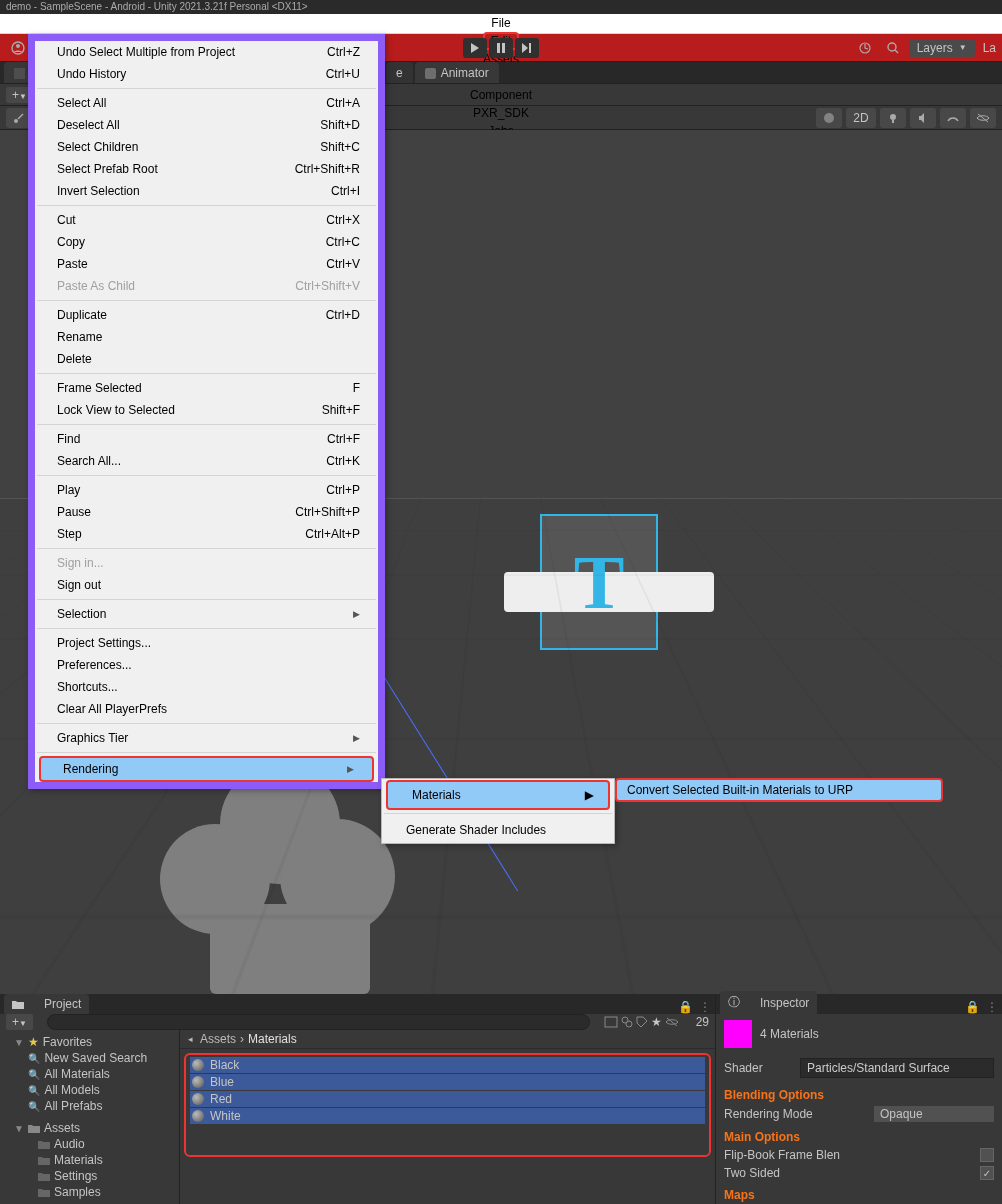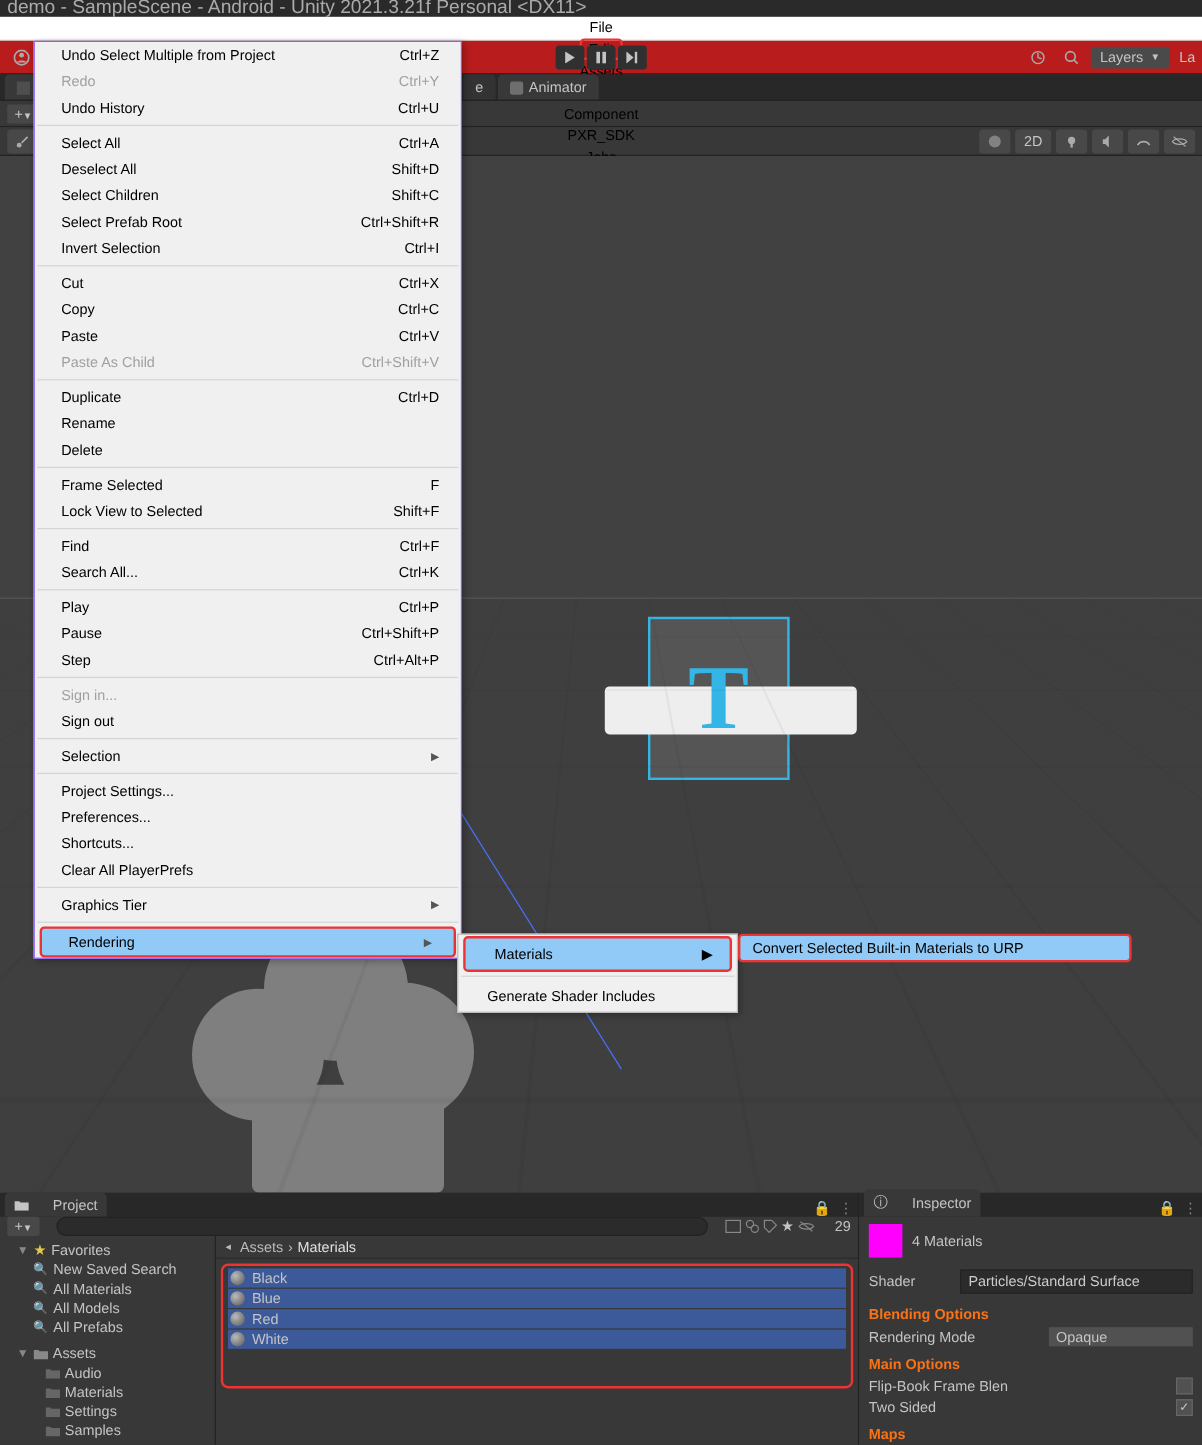--- a/index.html
+++ b/index.html
@@ -1,17 +1,17 @@
 <!DOCTYPE html>
 <html><head>
 <meta charset="utf-8">
 <style>
 * { margin:0; padding:0; box-sizing:border-box; font-family:"Segoe UI",Arial,sans-serif; font-size:12px; }
 body { width:1002px; height:1204px; background:#383838; color:#c4c4c4; overflow:hidden; position:relative; }
-.titlebar { height:14px; background:#2a2a2a; color:#aaa; padding:0 6px; line-height:14px; font-size:16px; white-space:nowrap; overflow:hidden; }
+.titlebar { height:14px; background:#2a2a2a; color:#aaa; padding:0 6px; line-height:14px; font-size:10px; white-space:nowrap; overflow:hidden; }
 .menubar { height:20px; background:#fff; display:flex; align-items:center; padding:0 4px; color:#000000; border-bottom:1px solid #d6d6d6;flex-direction:column; }
 .menubar .mitem { padding:2px 8px; cursor:default; }
 .mitem.hl { border:2px solid #e33; border-radius:4px; padding:0 6px; }
 .toolbar { height:28px; background:#b91c1c; display:flex; align-items:center; justify-content:space-between; padding:0 6px; border-bottom:1px solid #222; }
 .toolbar-left, .toolbar-right { display:flex; align-items:center; gap:4px; }
 .icon-btn { width:24px; height:20px; display:flex; align-items:center; justify-content:center; color:#c4c4c4; border-radius:3px; }
 .play-group { display:flex; position:absolute; left:50%; transform:translateX(-50%); }
 .play-group .icon-btn { background:#303030; margin:0 1px; }
 .layers-dd { background:#4a4a4a; padding:2px 8px; border-radius:3px; display:flex; align-items:center; gap:6px; }
 .tabrow { height:22px; background:#282828; display:flex; align-items:flex-end; padding-left:4px; border-bottom:1px solid #222; position:relative; }
@@ -33,21 +33,21 @@
   transform:perspective(400px) rotateX(62deg); transform-origin:top center; opacity:0.4; }
 .blue-axis { position:absolute; top:540px; left:380px; width:260px; height:1px; background:#4971ff; transform:rotate(58deg); transform-origin:left; }
 .ui-card { position:absolute; top:384px; left:540px; width:118px; height:136px; border:2px solid #33b5e5; background:#555; display:flex; align-items:center; justify-content:center; }
 .ui-card .inner-wh { position:absolute; left:-38px; top:56px; width:210px; height:40px; background:#eee; border-radius:4px; }
 .ui-card .t-logo { position:relative; color:#33b5e5; font-size:76px; font-weight:bold; font-family:"Times New Roman",serif; }
 .cam-shape { position:absolute; bottom:0; left:160px; width:300px; height:230px; }
 .cam-shape .c1 { position:absolute; width:120px; height:120px; background:#7f7f7f; border-radius:50%; left:60px; top:0; }
 .cam-shape .c2 { position:absolute; width:110px; height:110px; background:#7f7f7f; border-radius:50%; left:0; top:60px; }
 .cam-shape .c3 { position:absolute; width:115px; height:115px; background:#7f7f7f; border-radius:50%; left:120px; top:55px; }
 .cam-shape .body { position:absolute; width:160px; height:90px; background:#7f7f7f; left:50px; top:140px; border-radius:6px; }
-.edit-menu { position:absolute; top:34px; left:28px; width:357px; background:#f0f0f0; color:#000; border:1px solid #8b5cf6; box-shadow:2px 2px 6px rgba(0,0,0,0.3); z-index:50; }
+.edit-menu { position:absolute; top:34px; left:28px; width:357px; background:#f0f0f0; color:#000; border:7px solid #8b5cf6; box-shadow:2px 2px 6px rgba(0,0,0,0.3); z-index:50; }
 .edit-menu .row { display:flex; justify-content:space-between; align-items:center; padding:3px 18px 3px 22px; line-height:16px; }
 .edit-menu .row.disabled { color:#a0a0a0; }
 .edit-menu .row.hl { background:#91c9f7; }
 .edit-menu .row.hl-box { border:2px solid #e33; border-radius:4px; margin:0 4px; }
 .edit-menu .sep { height:1px; background:#d4d4d4; margin:3px 2px; }
 .edit-menu .arrow { font-size:9px; color:#555; }
 .sub-menu { position:absolute; top:778px; left:381px; width:234px; background:#f0f0f0; color:#000; border:1px solid #b8b8b8; box-shadow:2px 2px 6px rgba(0,0,0,0.3); z-index:51; }
 .sub-menu .row { display:flex; justify-content:space-between; align-items:center; padding:4px 14px 4px 24px; line-height:18px; }
 .sub-menu .row.hl { background:#91c9f7; }
 .sub-menu .row.hl-box { border:2px solid #e33; border-radius:4px; margin:1px 4px; }
@@ -242,24 +242,20 @@
     <div class="inner-wh"></div>
     <div class="t-logo">T</div>
   </div>
 </div>
 
 <div class="edit-menu" id="edit-menu">
     <div class="row">
       <span>Undo Select Multiple from Project</span>
       <span>Ctrl+Z</span>
     </div>
-    <div class="row disabled">
-      <span>Redo</span>
-      <span>Ctrl+Y</span>
-    </div>
     <div class="row">
       <span>Undo History</span>
       <span>Ctrl+U</span>
     </div>
     <div class="sep"></div>
     <div class="row">
       <span>Select All</span>
       <span>Ctrl+A</span>
     </div>
     <div class="row">

